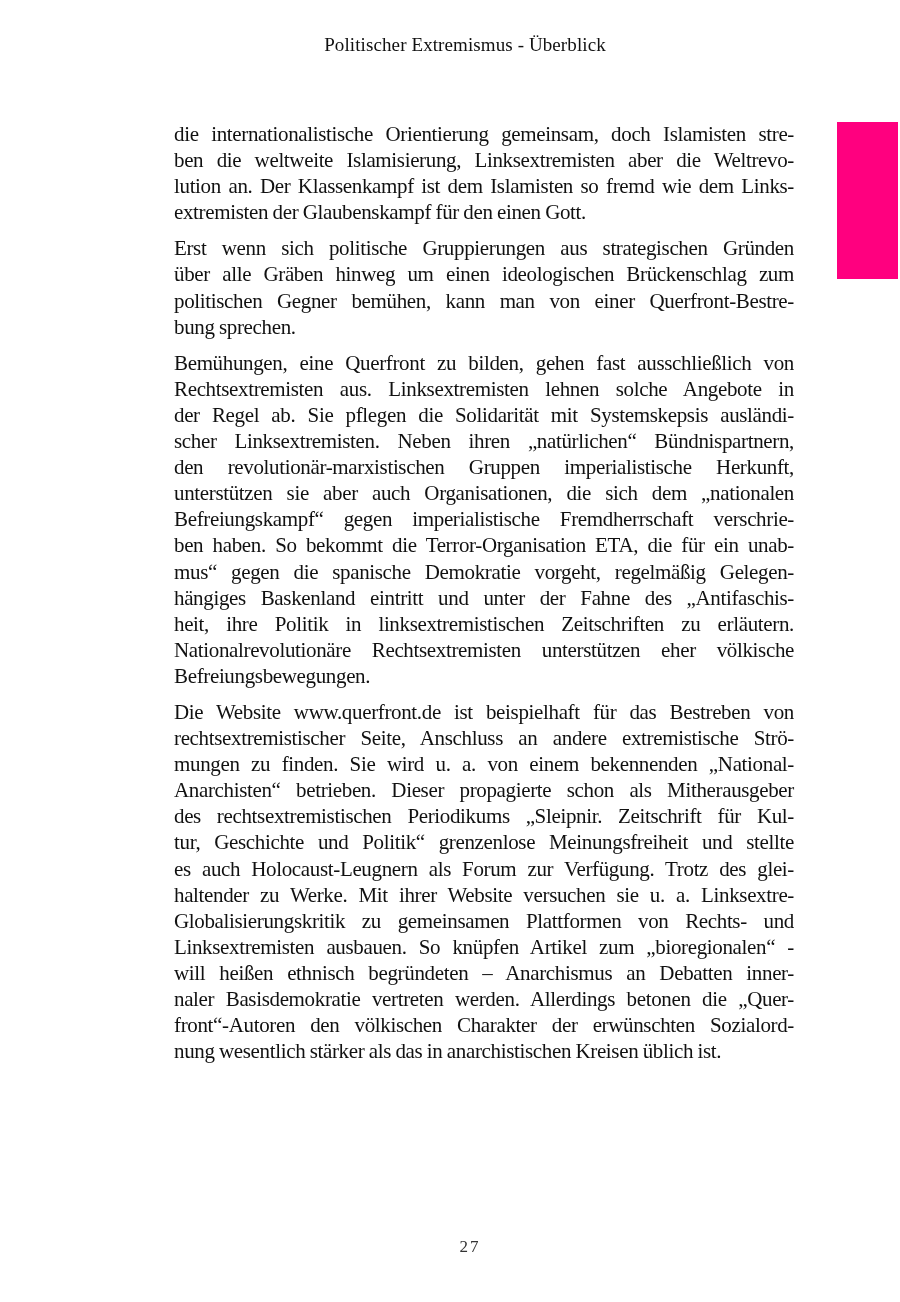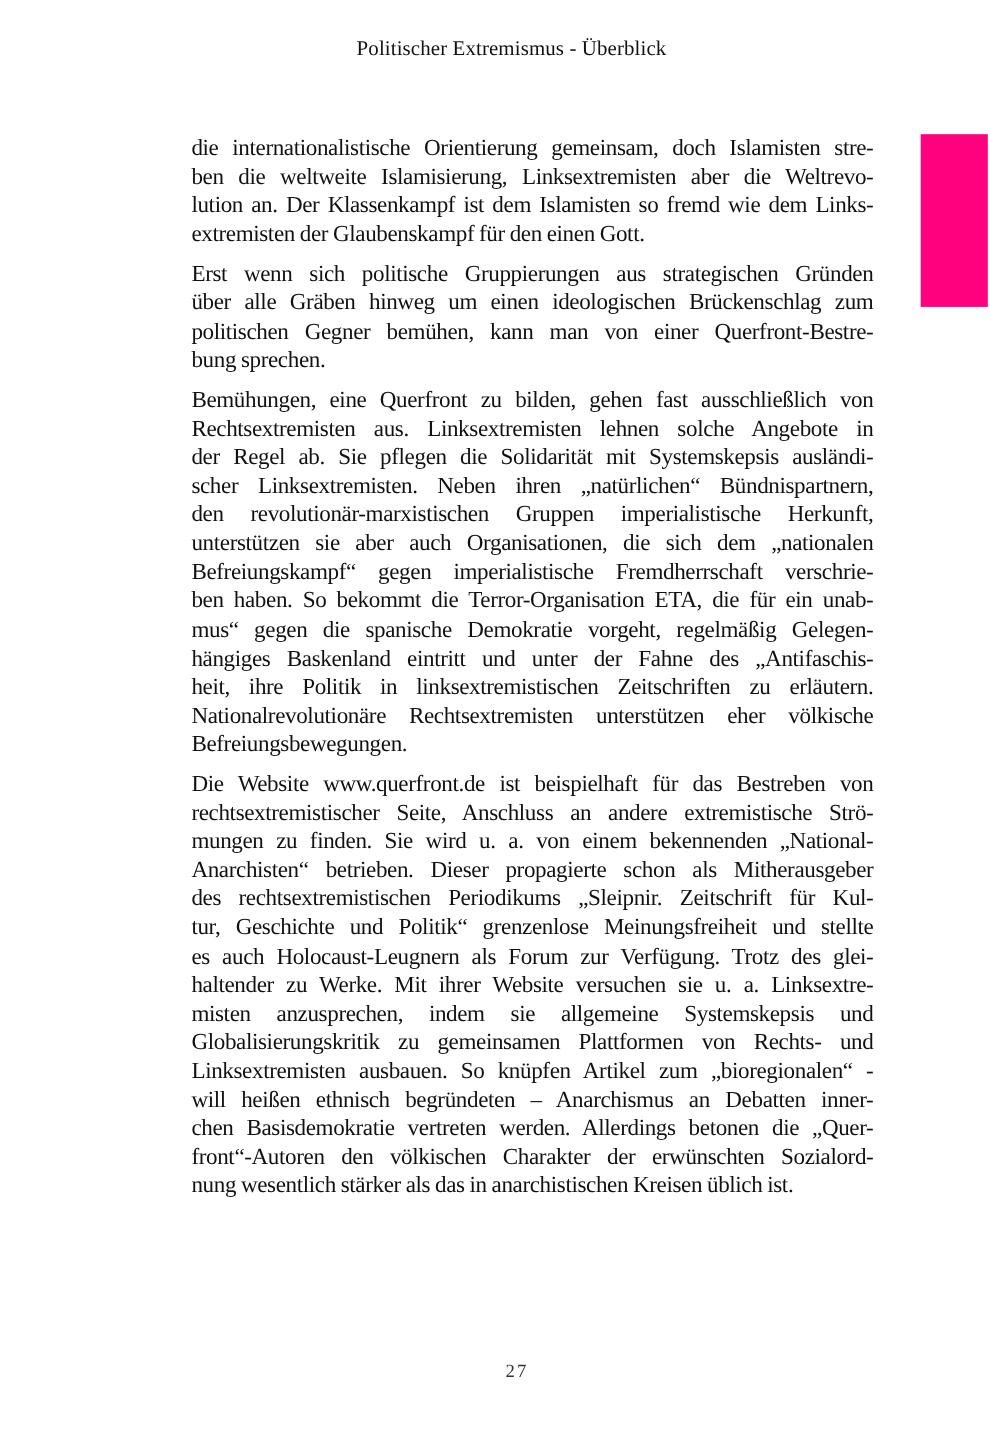--- a/index.html
+++ b/index.html
@@ -53,23 +53,22 @@
     </div>
   <div class="para">
       <span class="line">Die Website www.querfront.de ist beispielhaft für das Bestreben von</span>
       <span class="line">rechtsextremistischer Seite, Anschluss an andere extremistische Strö-</span>
       <span class="line">mungen zu finden. Sie wird u. a. von einem bekennenden „National-</span>
       <span class="line">Anarchisten“ betrieben. Dieser propagierte schon als Mitherausgeber</span>
       <span class="line">des rechtsextremistischen Periodikums „Sleipnir. Zeitschrift für Kul-</span>
       <span class="line">tur, Geschichte und Politik“ grenzenlose Meinungsfreiheit und stellte</span>
       <span class="line">es auch Holocaust-Leugnern als Forum zur Verfügung. Trotz des glei-</span>
       <span class="line">haltender zu Werke. Mit ihrer Website versuchen sie u. a. Linksextre-</span>
-      <span class="line">misten anzusprechen, indem sie allgemeine Systemskepsis und</span>
       <span class="line">Globalisierungskritik zu gemeinsamen Plattformen von Rechts- und</span>
       <span class="line">Linksextremisten ausbauen. So knüpfen Artikel zum „bioregionalen“ -</span>
       <span class="line">will heißen ethnisch begründeten – Anarchismus an Debatten inner-</span>
-      <span class="line">chen Basisdemokratie vertreten werden. Allerdings betonen die „Quer-</span>
+      <span class="line">naler Basisdemokratie vertreten werden. Allerdings betonen die „Quer-</span>
       <span class="line">front“-Autoren den völkischen Charakter der erwünschten Sozialord-</span>
       <span class="line last">nung wesentlich stärker als das in anarchistischen Kreisen üblich ist.</span>
     </div>
 </div>
 
 <div class="page-number">27</div>
 
 </body></html>

